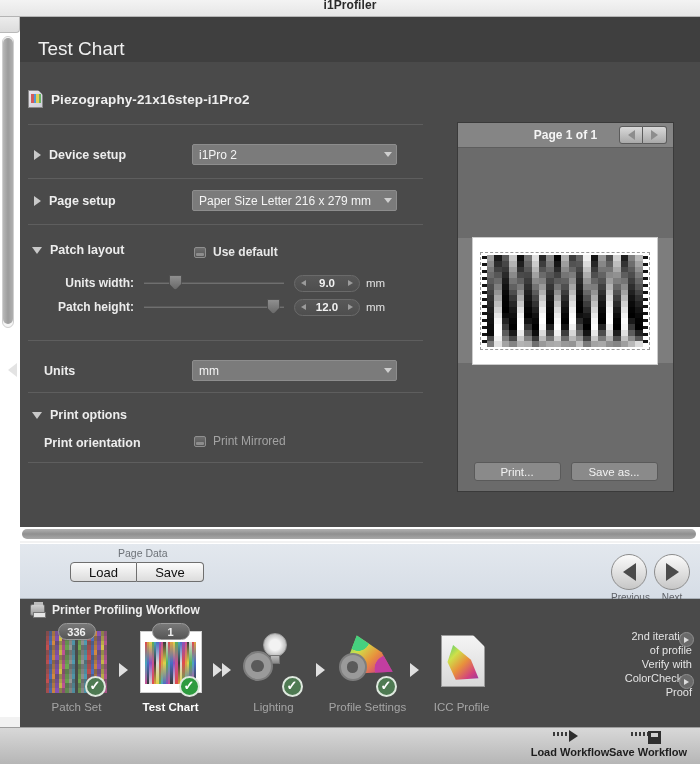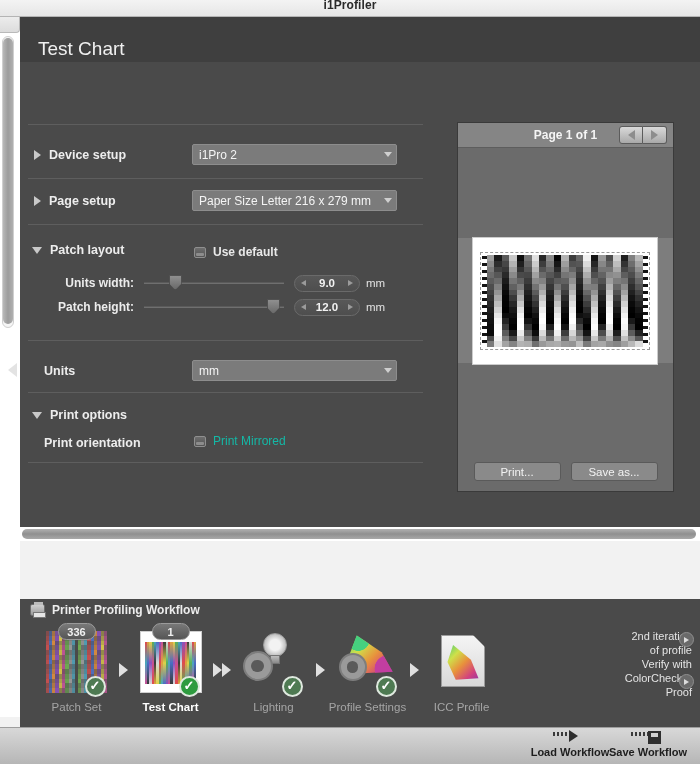--- a/index.html
+++ b/index.html
@@ -112,21 +112,21 @@
            border-color:#cfcfcf transparent transparent transparent; margin-left:6px;}
 
   
   .chk-wrap { position:absolute; display:flex; align-items:center; }
   .chk {
     width: 12px; height: 11px; border:1px solid #8f8f8f; border-radius:2px;
     background: linear-gradient(#6e6e6e,#545454); margin-right:7px; position:relative;
   }
   .chk::after{content:'';position:absolute;left:1px;bottom:1px;right:1px;height:3px;background:#8d8d8d;border-radius:1px;}
   .chk-label{font-size:12px;color:#e9e9e9;font-weight:bold;}
-  .chk-label.norm{font-weight:normal;color:#14b8a6;text-align:right;}
+  .chk-label.norm{font-weight:normal;color:#a3a3a3;text-align:right;}
 
   
   .srow { position:absolute; height:18px; display:flex; align-items:center; }
   .srow .slabel { font-size:12px; color:#ececec; font-weight:bold; width:100px; text-align:right; }
   .track {
     position:relative; width:140px; height:2px; background:#6f6f6f;
     border-top:1px solid #5a5a5a; margin-left:10px;
   }
   .knob {
     position:absolute; top:-8px; width:13px; height:15px;
@@ -344,20 +344,24 @@
   <div class="left-scroll-track"></div>
   <div class="left-scroll-thumb"></div>
 
   <div class="main-panel">
     <div class="panel-header">
       <div class="panel-title">Test Chart</div>
     </div>
 
     <div class="content-area">
 
+      <div class="doc-row">
+        <div class="doc-icon"></div>
+        <div class="doc-name">Piezography-21x16step-i1Pro2</div>
+      </div>
 
       <div class="hr" style="top:62px"></div>
 
       <div class="frow" style="left:14px; top:82px">
         <div class="disclosure closed"></div>
         <div class="flabel">Device setup</div>
       </div>
       <div class="select" style="left:172px; top:82px; width:205px">
         <div class="select-text">i1Pro 2</div>
         <div class="caret"></div>
@@ -847,20 +851,40 @@
       </div>
 
     </div>
   </div>
 
   <div class="collapse"></div>
 
   <div class="hscroll-area"></div>
   <div class="hscroll"></div>
 
+  <div class="pagedata">
+    <div class="pd-label">Page Data</div>
+    <div class="pd-group">
+      <div class="pd-btn l">Load</div>
+      <div class="pd-btn r">Save</div>
+    </div>
+
+    <div class="navbig prev" style="left:591px">
+      <div class="circ">
+          <div class="tri"></div>
+        </div>
+      <div class="cap">Previous</div>
+    </div>
+    <div class="navbig next" style="left:634px">
+      <div class="circ">
+          <div class="tri"></div>
+        </div>
+      <div class="cap">Next</div>
+    </div>
+  </div>
 
   <div class="workflow">
     <div class="wf-head">
       <div class="wf-printer"></div>
       <div class="wf-title">Printer Profiling Workflow</div>
     </div>
 
     <div class="steps" id="wf-steps">
         <div class="step">
           <div class="step-thumb">

